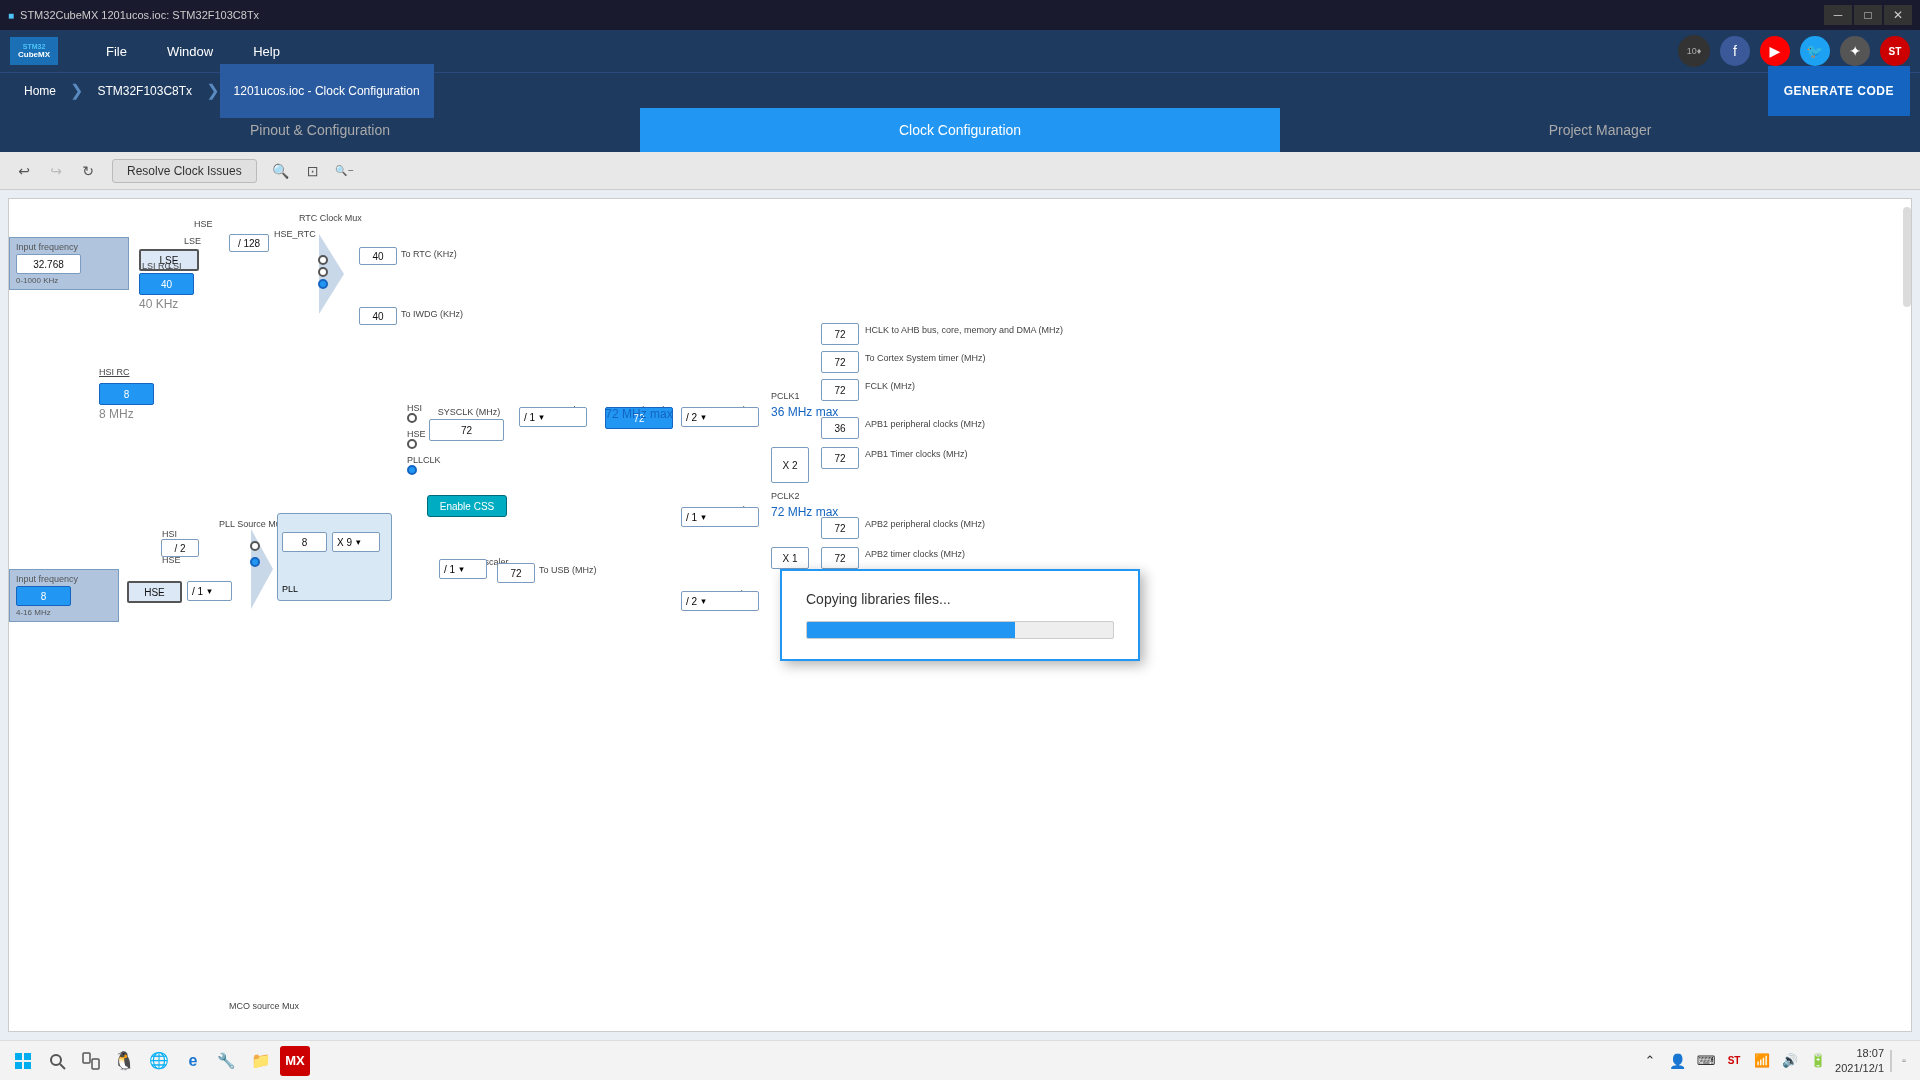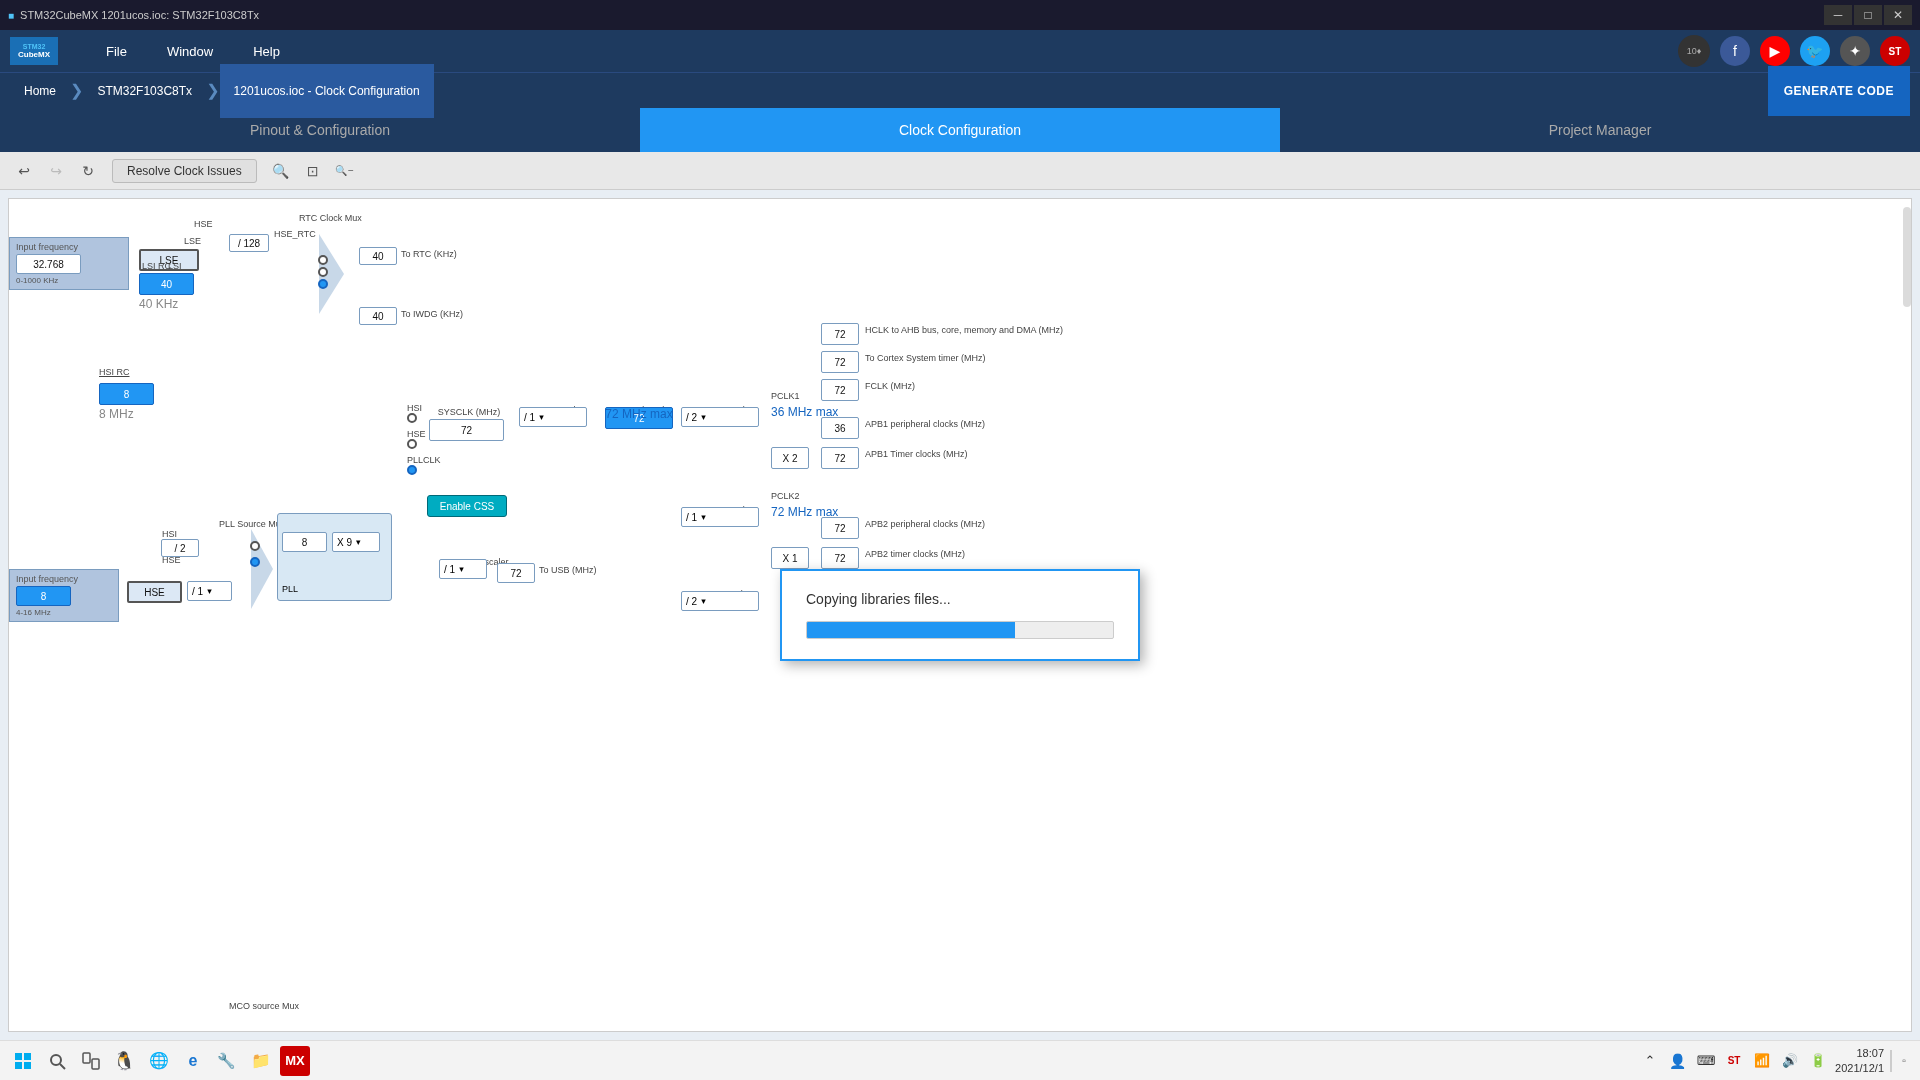--- a/index.html
+++ b/index.html
@@ -250,21 +250,21 @@
       <span class="d-label" style="display:block; text-align:center; width:80px;">APB1 Prescaler</span>
       <div class="d-select" style="width:78px; height:20px; margin-top:2px;">/ 2</div>
     </div>
 
     <span class="d-label" style="top:192px; left:762px;">PCLK1</span>
     <span class="d-label blue-small" style="top:206px; left:762px;">36 MHz max</span>
 
     <div class="d-box white" style="top:218px; left:812px; width:38px; height:22px;">36</div>
     <span class="d-label" style="top:220px; left:856px;">APB1 peripheral clocks (MHz)</span>
 
-    <div class="d-box white" style="top:248px; left:762px; width:38px; height:22px;">X 2</div>
+    <div class="d-box white" style="top:248px; left:762px; width:38px; height:36px;">X 2</div>
 
     <div class="d-box white" style="top:248px; left:812px; width:38px; height:22px;">72</div>
     <span class="d-label" style="top:250px; left:856px;">APB1 Timer clocks (MHz)</span>
 
     <div style="position:absolute; top:306px; left:672px;">
       <span class="d-label" style="display:block; text-align:center; width:80px;">APB2 Prescaler</span>
       <div class="d-select" style="width:78px; height:20px; margin-top:2px;">/ 1</div>
     </div>
     <span class="d-label" style="top:292px; left:762px;">PCLK2</span>
     <span class="d-label blue-small" style="top:306px; left:762px;">72 MHz max</span>

